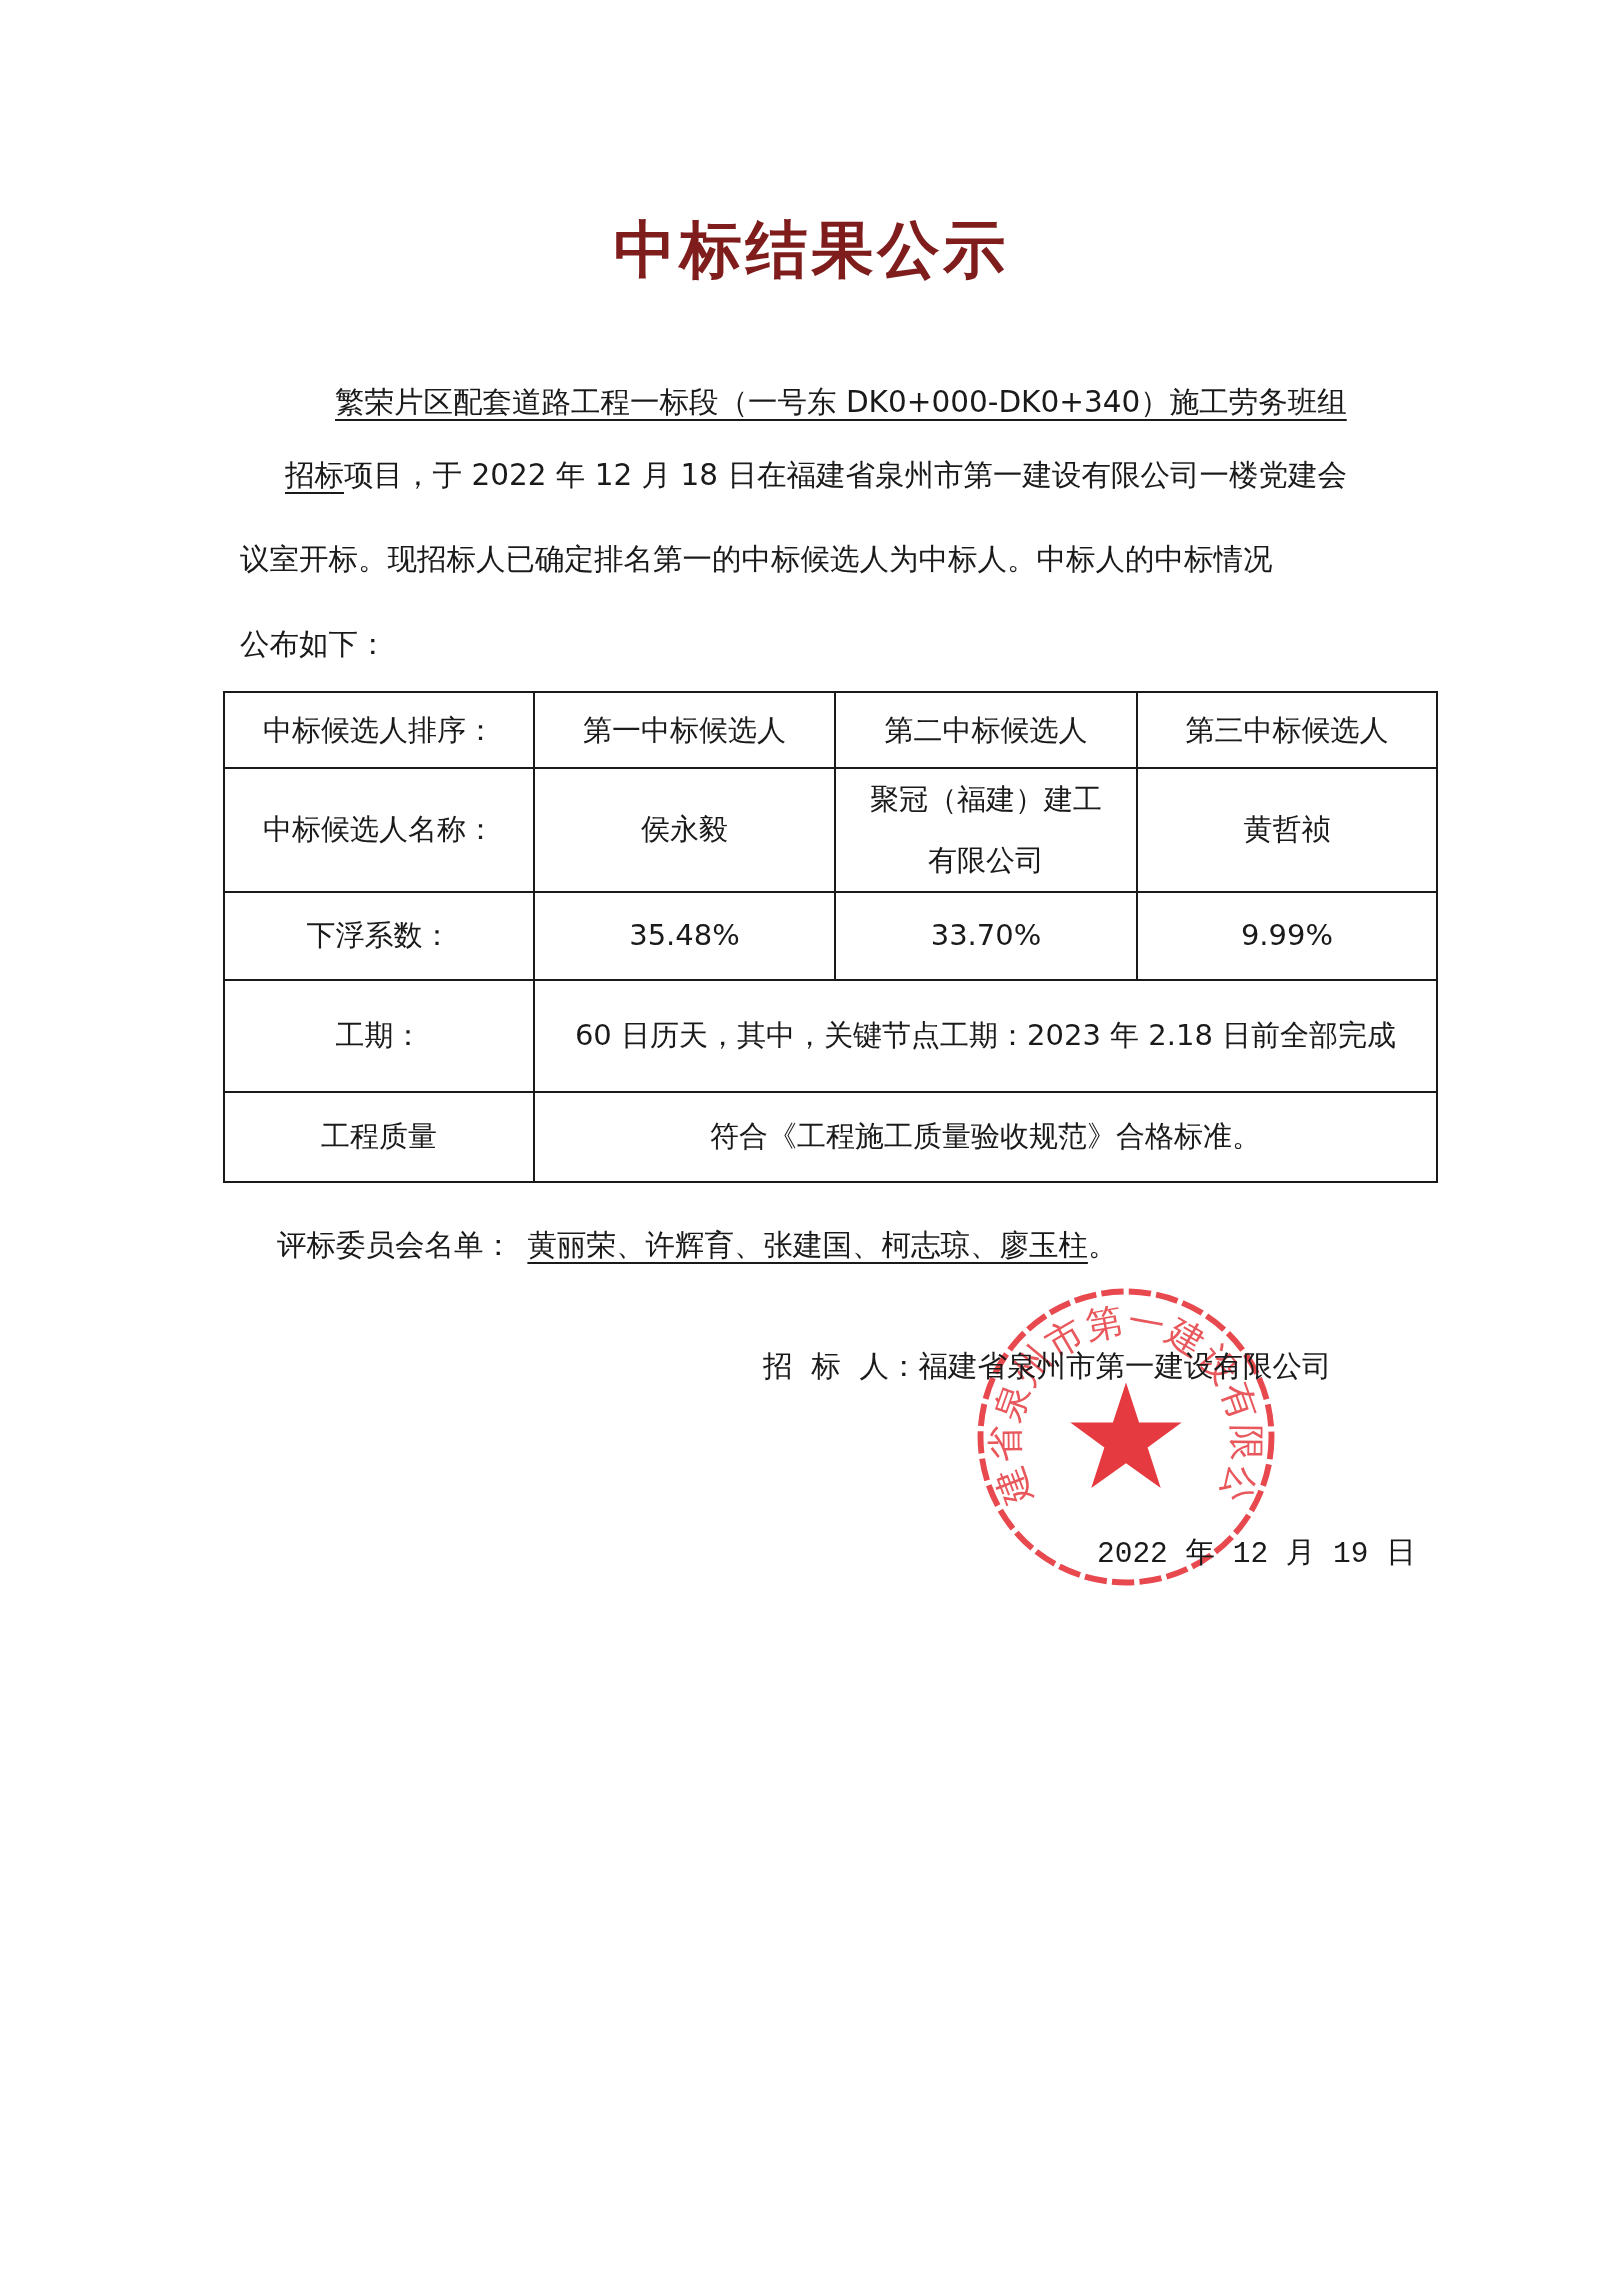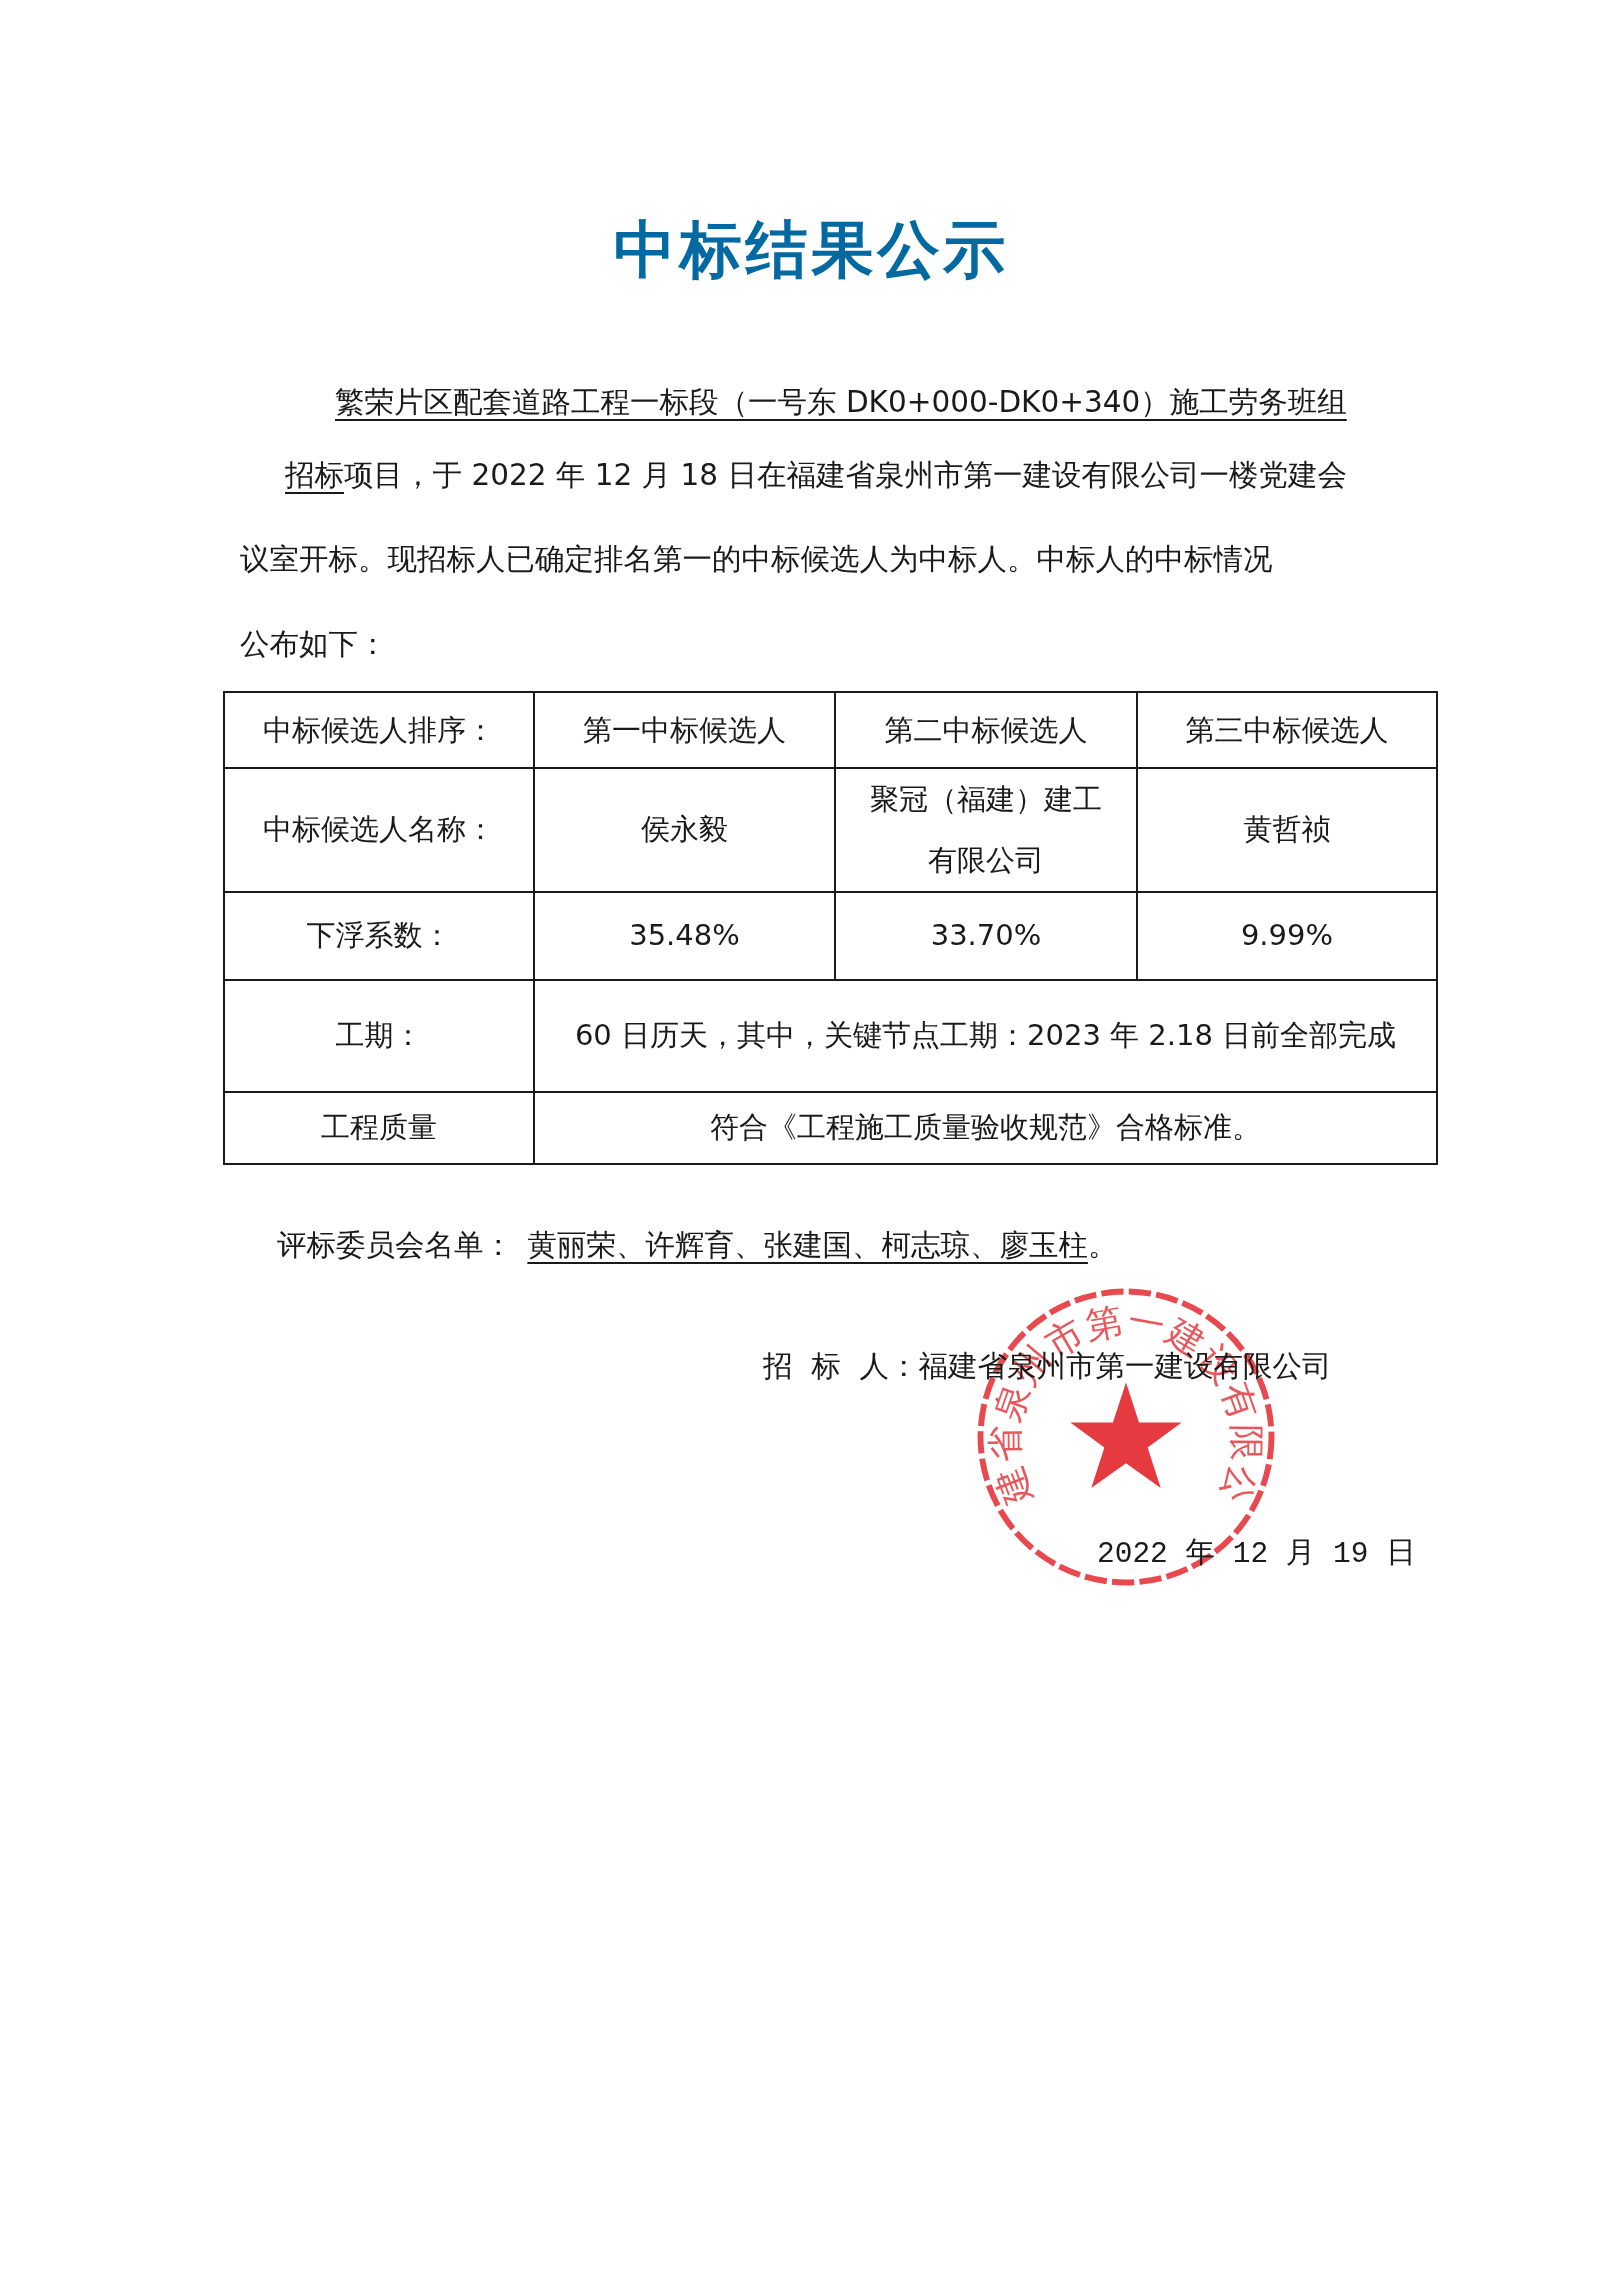--- a/index.html
+++ b/index.html
@@ -1,20 +1,20 @@
 <!DOCTYPE html>
 <html style="font-size:10.5px"><head>
 <meta charset="utf-8">
 <style>
   html, body { margin:0; padding:0; background:#ffffff; }
   body { width:1623px; height:2295px; position:relative; overflow:hidden;
          font-family:"DejaVu Sans", "Liberation Sans", sans-serif; color:#1a1a1a; }
   .abs { position:absolute; }
   .title { left:0; width:1623px; top:208px; text-align:center; font-size:62px; font-weight:bold;
-           letter-spacing:3.9px; font-family:"DejaVu Serif", serif; color:#0369a1; }
+           letter-spacing:3.9px; font-family:"DejaVu Serif", serif; color:#7f1d1d; }
   .para { font-size:29.5px; line-height:1; white-space:nowrap; }
   .u { text-decoration:underline; text-underline-offset:6.5px; text-decoration-thickness:2px; }
   table.result { position:absolute; left:223px; top:691px; width:1214px; border-collapse:collapse;
                  font-size:29px; table-layout:fixed; }
   table.result td { border:2px solid #1a1a1a; text-align:center; vertical-align:middle; padding:0 5.2px; line-height:1.55; }
   .committee { left:242px; top:1231px;margin-left:35px; }
   .signer { left:763px; top:1352px; }
   .date { left:1097px; top:1540px;font-family:Liberation Mono, monospace; }
   .seal { left:972px; top:1283px; width:308px; height:308px; }
 </style>
@@ -58,21 +58,21 @@
   <tr style="height:88px">
     <td>下浮系数：</td>
     <td>35.48%</td>
     <td>33.70%</td>
     <td>9.99%</td>
   </tr>
   <tr style="height:112px">
     <td>工期：</td>
     <td colspan="3" style="white-space:nowrap;">60 日历天，其中，关键节点工期：2023 年 2.18 日前全部完成</td>
   </tr>
-  <tr style="height:72px">
+  <tr style="height:90px">
     <td>工程质量</td>
     <td colspan="3">符合《工程施工质量验收规范》合格标准。</td>
   </tr>
 </tbody>
   </table>
 
 <div class="abs para committee">
   <span>评标委员会名单：</span><span style="display:inline-block;width:14.4px;"></span><span class="u">黄丽荣、许辉育、张建国、柯志琼、廖玉柱</span><span>。</span>
 </div>
 

